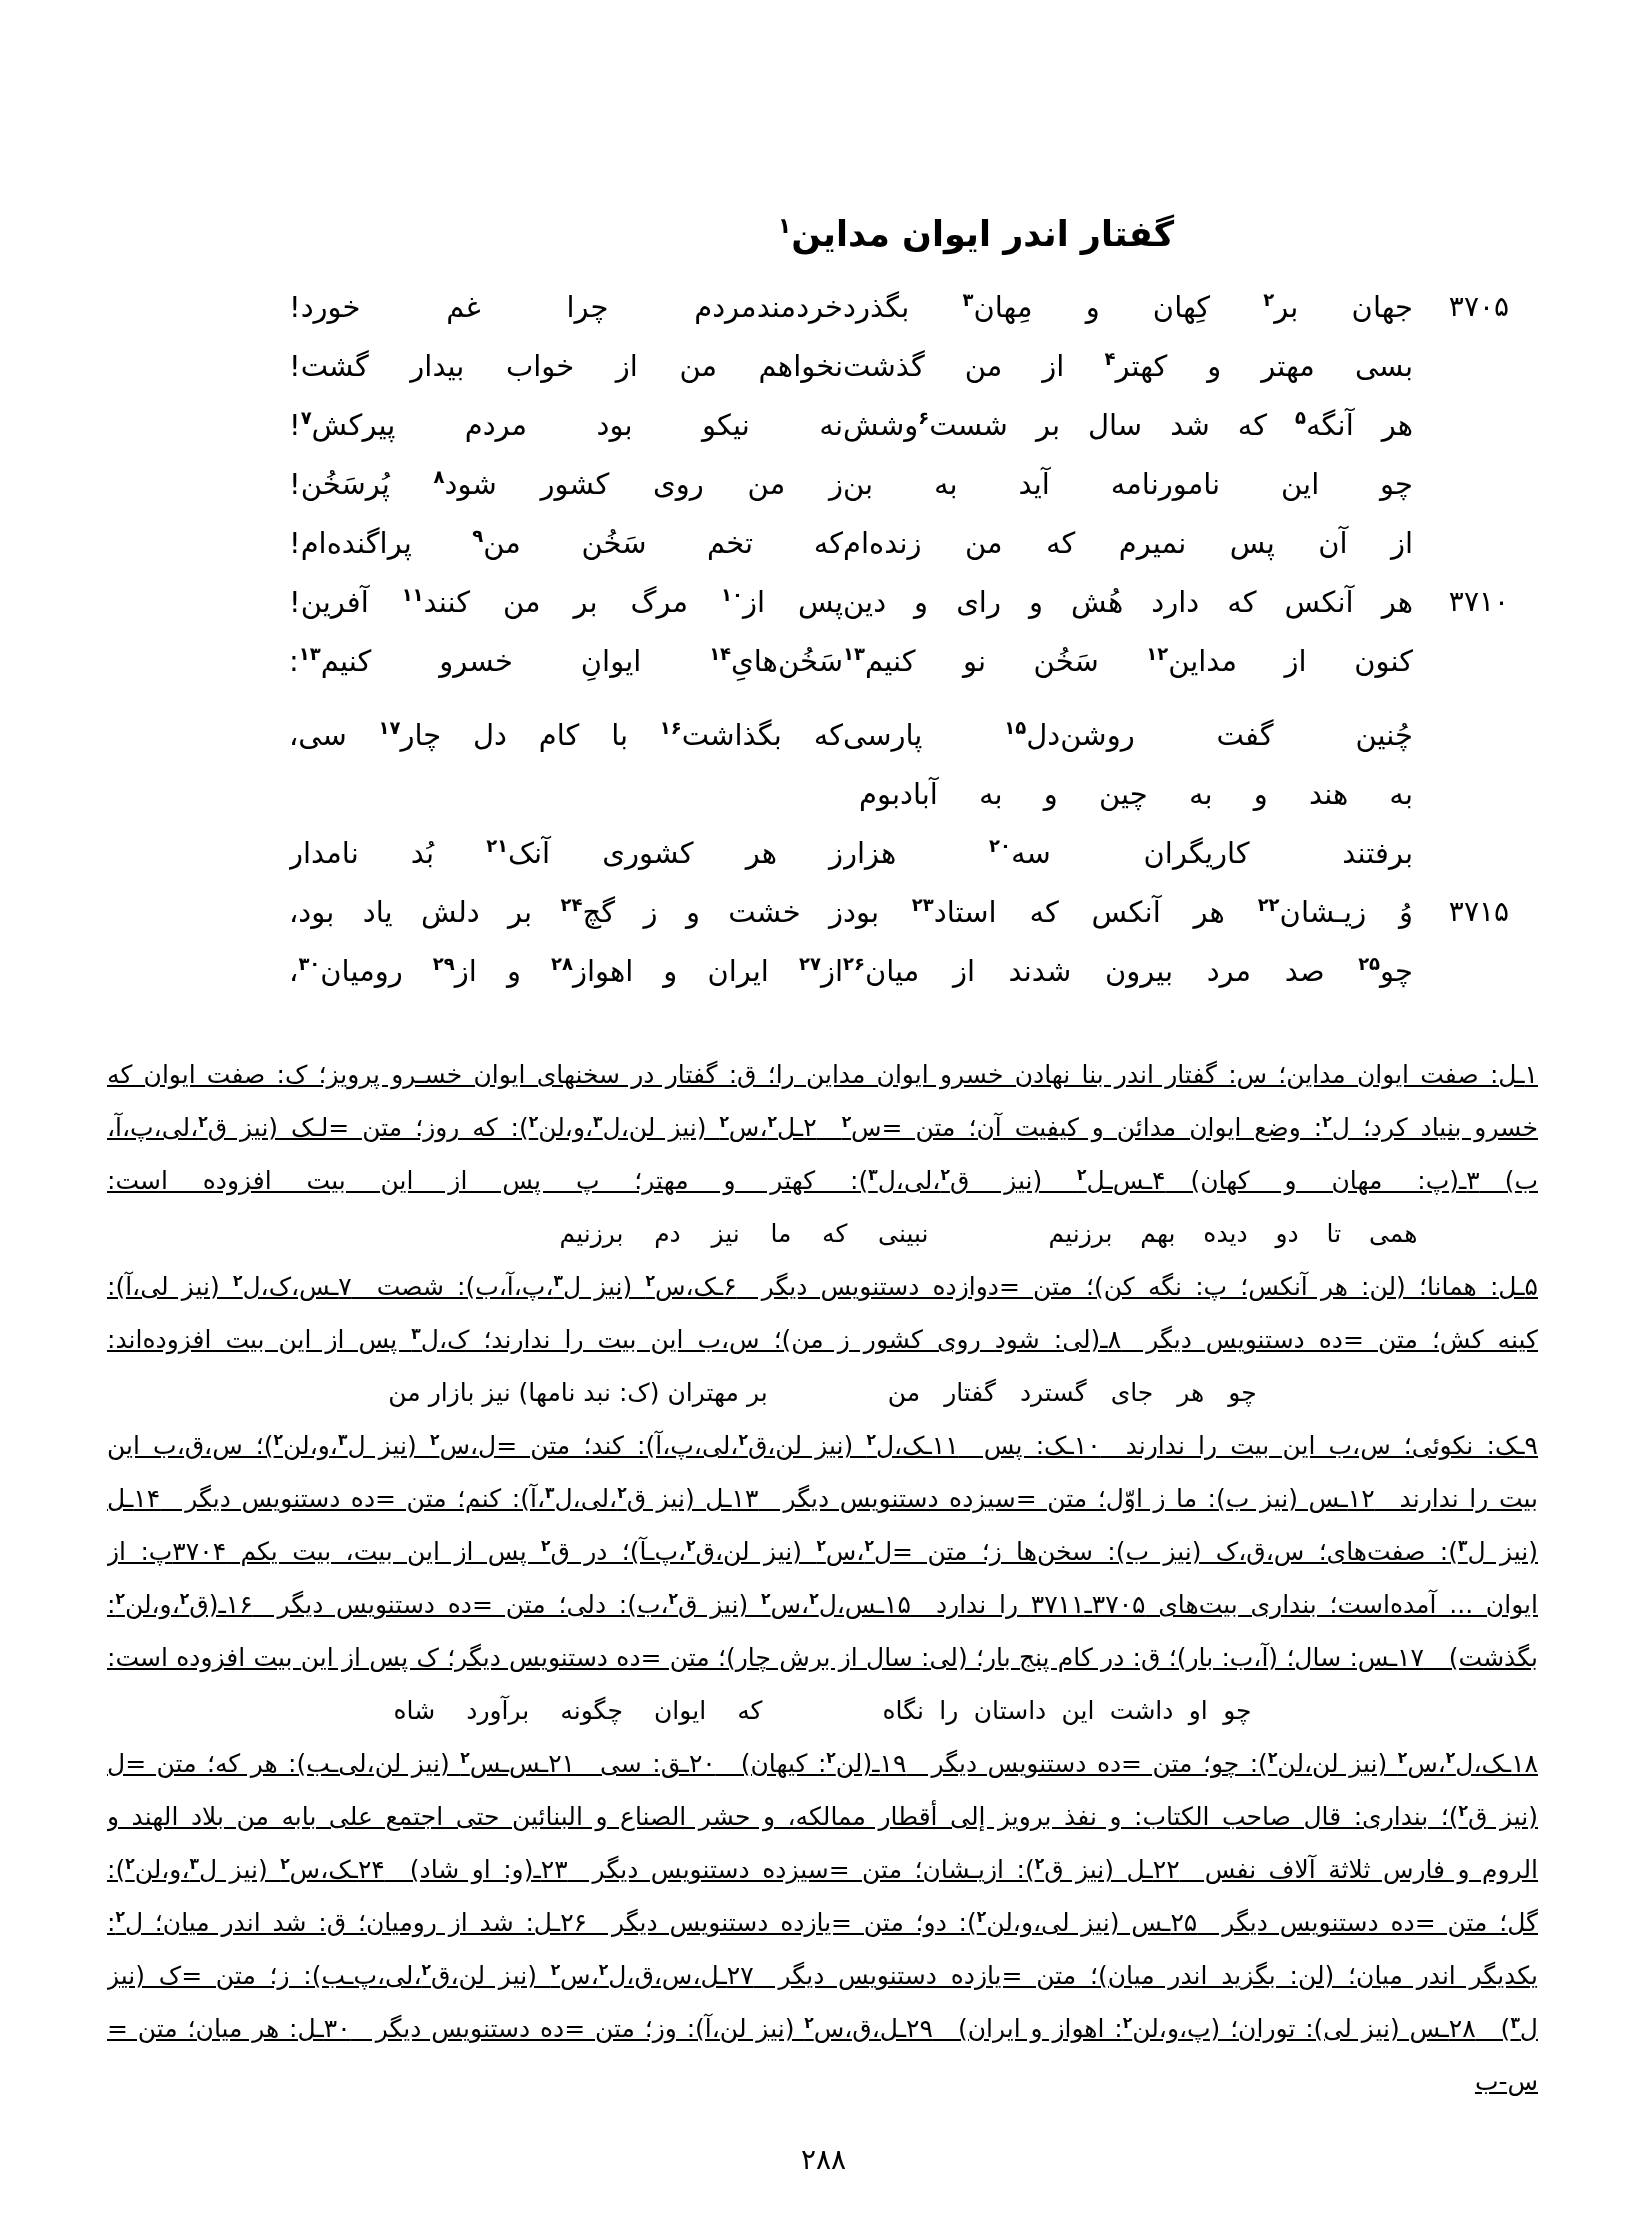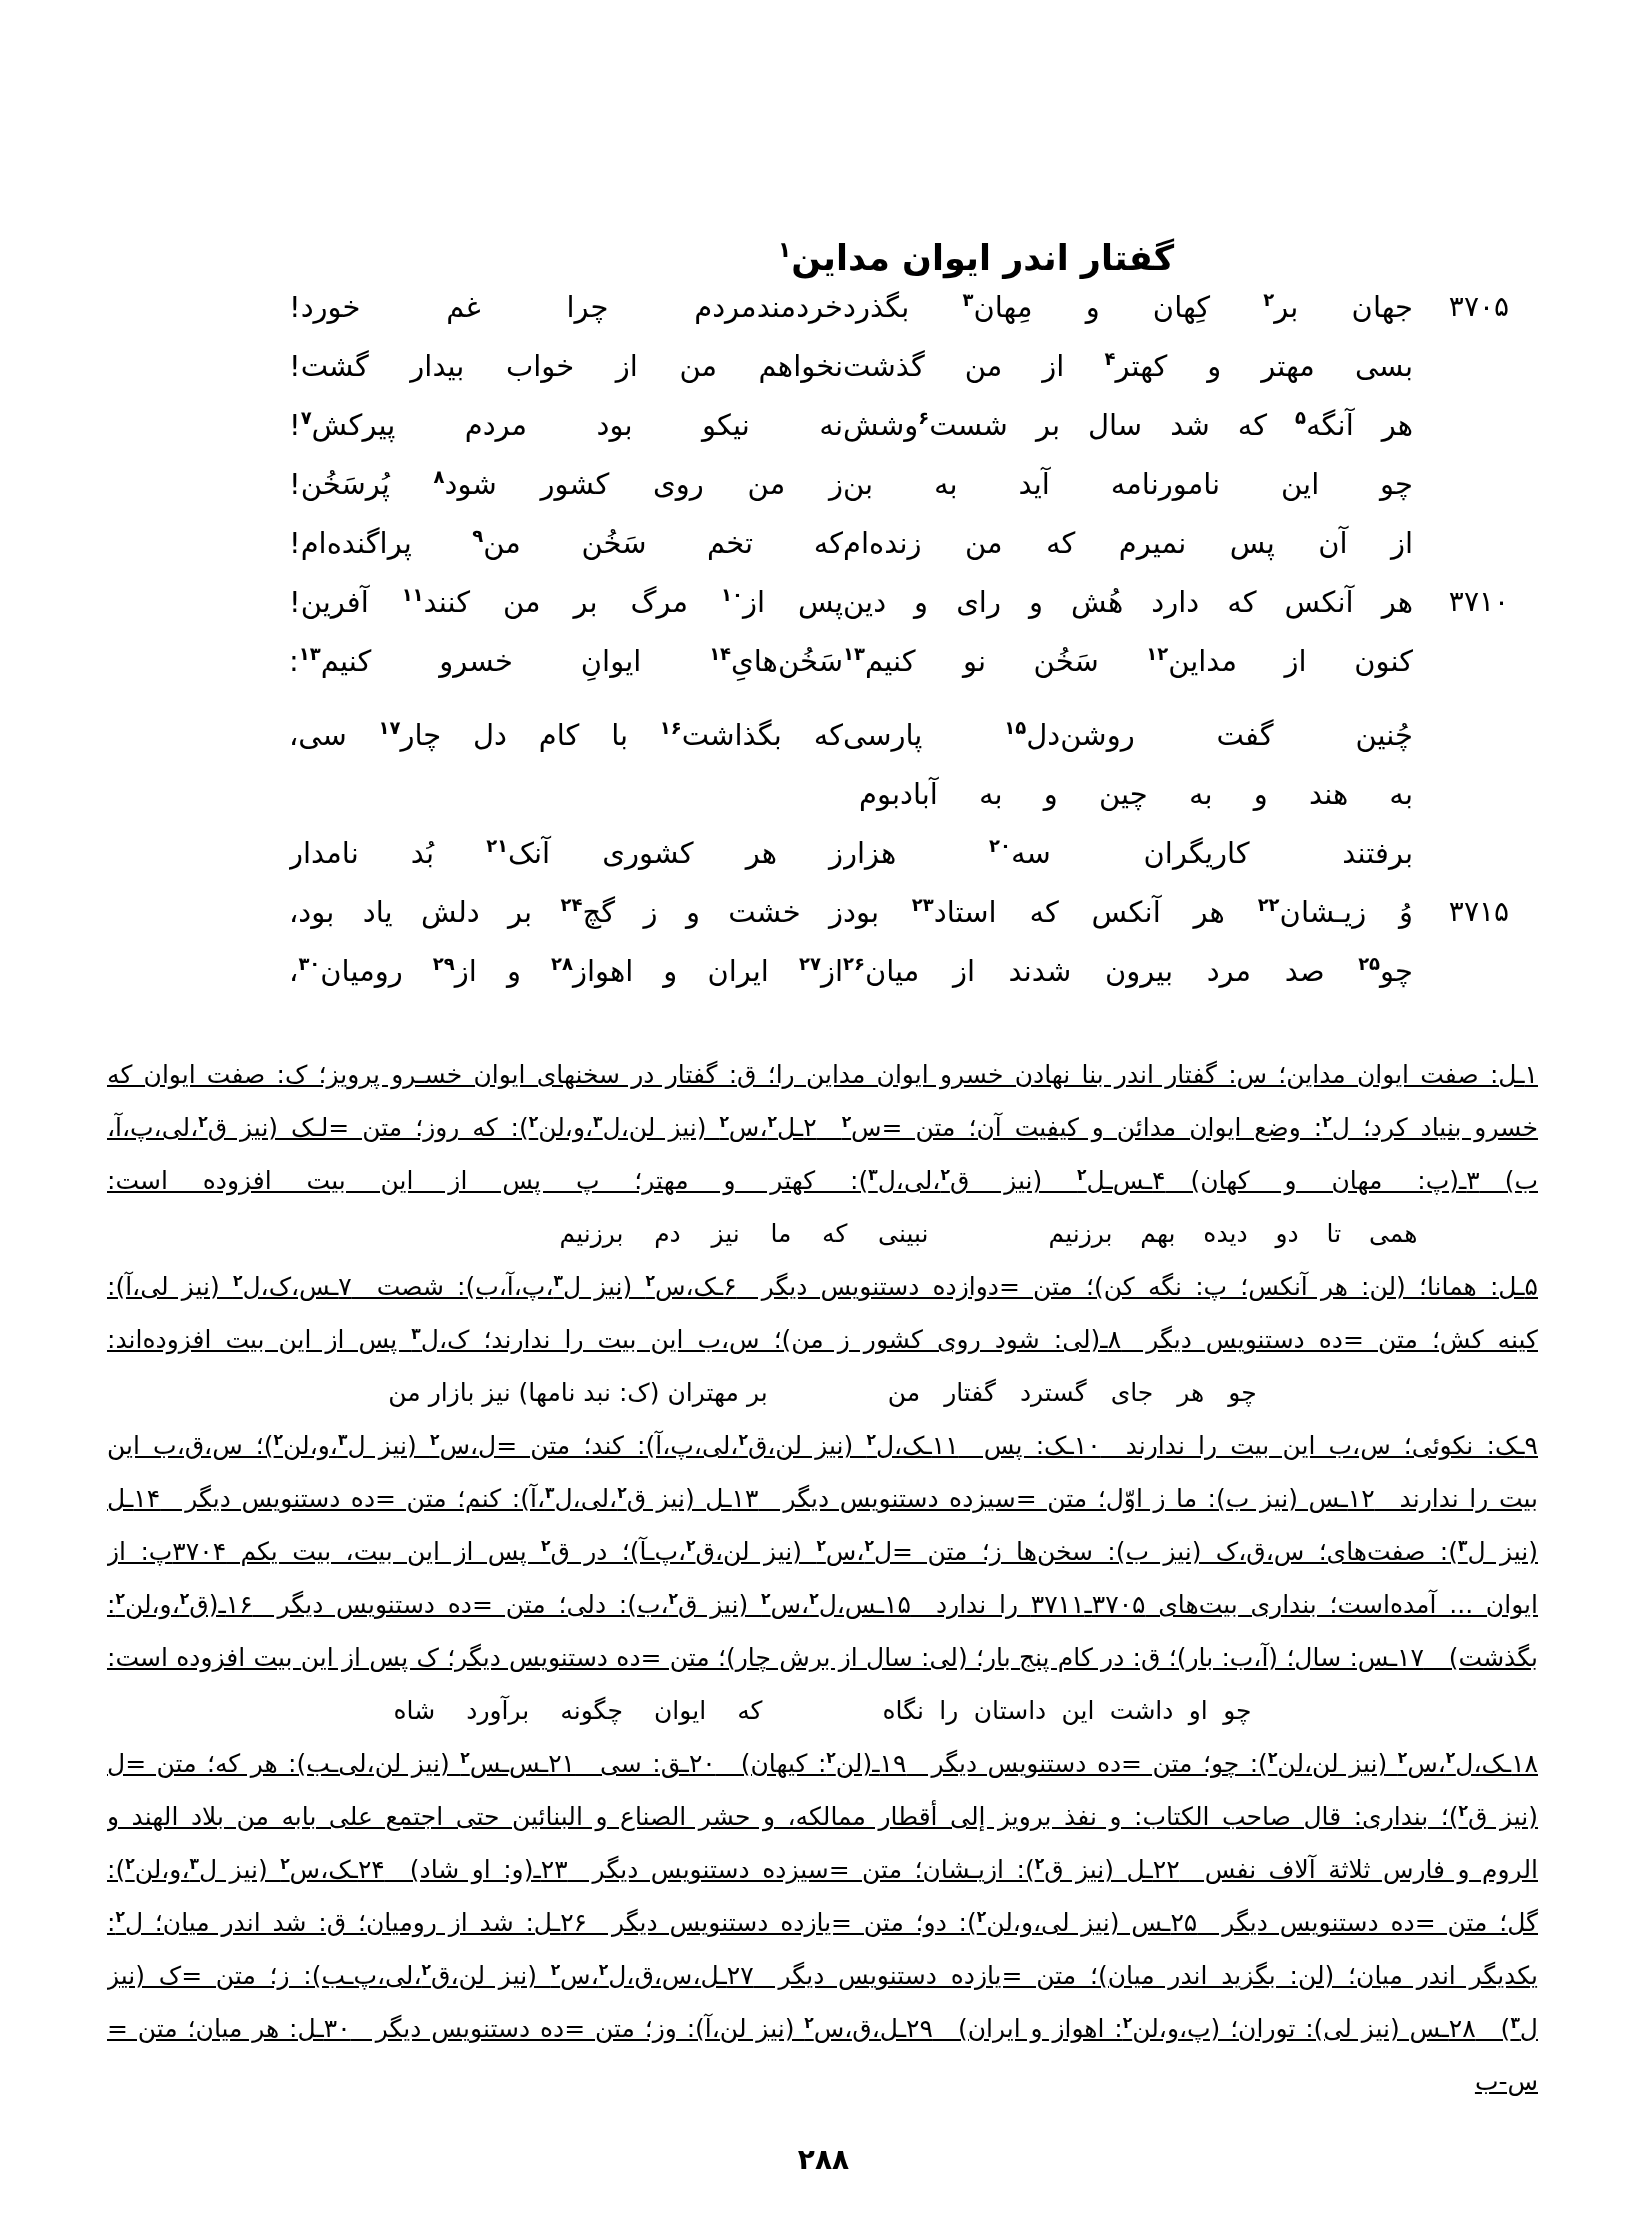--- a/index.html
+++ b/index.html
@@ -5,21 +5,21 @@
   html,body{margin:0;padding:0}
   body{
     width:1647px;height:2226px;position:relative;overflow:hidden;
     background:#ffffff;color:#000;
     font-family:"DejaVu Sans",sans-serif;
     direction:rtl;
   }
   sup{font-size:0.62em;font-weight:bold;line-height:0;vertical-align:super}
   .title{
     position:absolute;top:214px;right:473px;
-    font-size:35px;font-weight:bold;white-space:nowrap;margin-top:24px;
+    font-size:35px;font-weight:bold;white-space:nowrap;
   }
   .poem{position:absolute;right:138px;width:1277px}
   .poem-1{top:277px}
   .poem-2{top:705px}
   .vrow{display:flex;align-items:center;height:59px}
   .vnum{width:96px;font-size:28px;flex:0 0 auto}
   .hemi{font-size:29px;text-align:justify;text-align-last:justify;overflow:hidden;height:52px;line-height:52px}
   .hemi.hr{width:570px;flex:0 0 auto}
   .hemi.hl{width:554px;flex:0 0 auto}
   .apparatus{
@@ -32,21 +32,21 @@
   }
   .fline.startline{text-align:left;text-align-last:right}
   .bayt{
     display:flex;justify-content:center;gap:120px;
     height:53px;line-height:53px;overflow:hidden;
   }
   .bayt.shift{padding-left:332px}
   .bhemi{display:inline-block;min-width:369px;text-align:justify;text-align-last:justify}
   .page-number{
     position:absolute;left:0;right:0;top:2143px;
-    text-align:center;font-size:28px;font-weight:bold;
+    text-align:center;font-size:28px;
   }
 </style>
 </head>
 <body>
 
 <div class="title">گفتار اندر ایوان مداین<sup>۱</sup></div>
 
 <div class="poem poem-1">
     <div class="vrow">
       <div class="vnum">۳۷۰۵</div>

